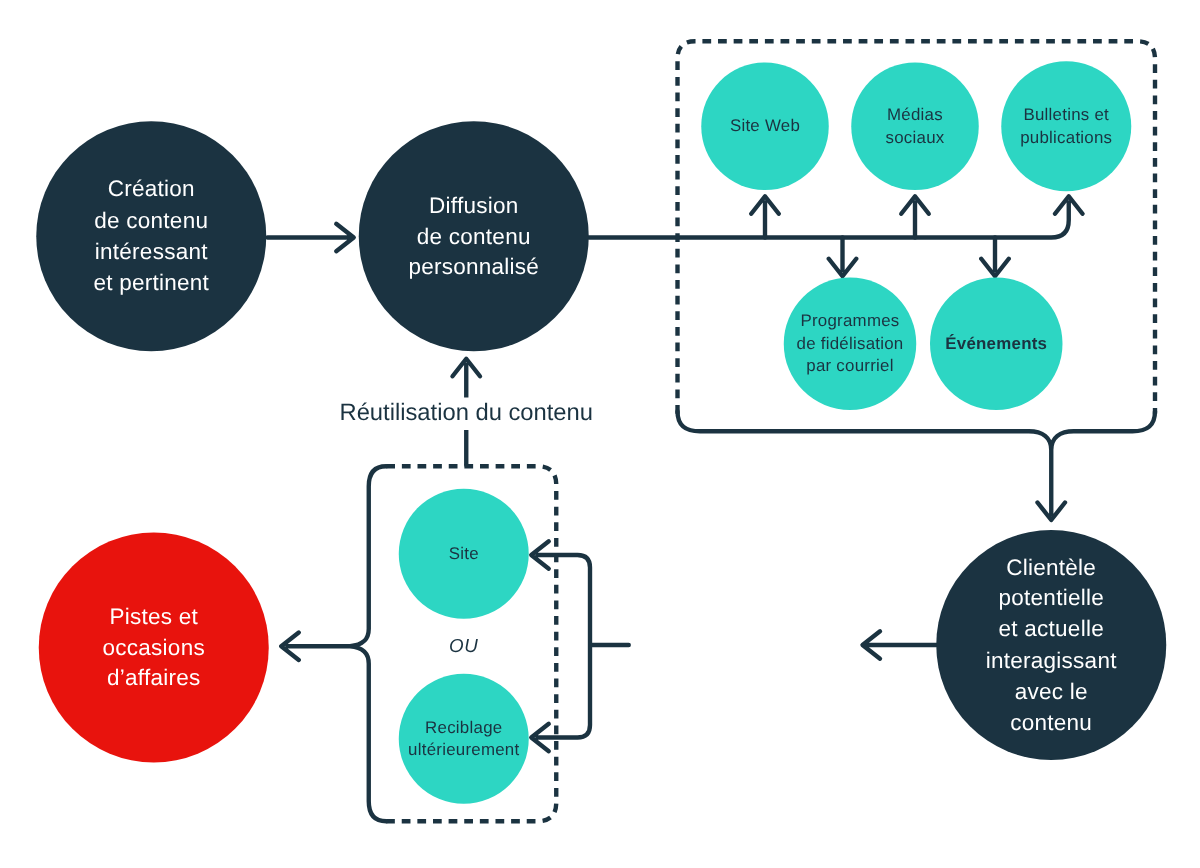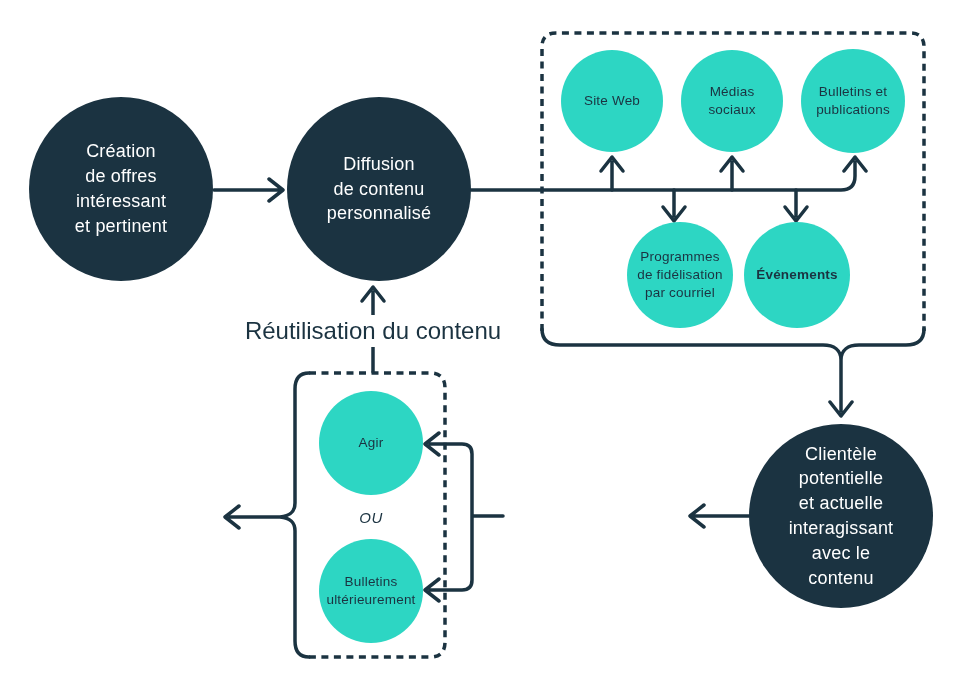--- a/index.html
+++ b/index.html
@@ -57,21 +57,21 @@
     line-height: 1.35;
   }
   .node.red {
     background: var(--red, #e8130d);
   }
   .floating-label {
     position: absolute;
     transform: translate(-50%, -50%);
     background: #ffffff;
     padding: 2px 8px;
-    font-size: 24px;
+    font-size: 19px;
     color: var(--navy, #1b3341);
     white-space: nowrap;
   }
   .or-label {
     position: absolute;
     transform: translate(-50%, -50%);
     font-size: 15px;
     color: var(--navy, #1b3341);
     letter-spacing: 0.5px;
   }
@@ -109,44 +109,47 @@
     <path class="dashed" d="M 309 373 L 430 373 Q 445 373 445 388 L 445 642 Q 445 657 430 657 L 309 657"></path>
 
     <path d="M 309 373 C 299 373 295 379 295 389 L 295 503 C 295 512 290 516 280 517 C 290 518 295 522 295 531 L 295 641 C 295 651 299 657 309 657
              M 280 517 L 230 517
              M 239 506 L 225 517 L 239 528"></path>
 
     <path d="M 373 372 L 373 292 M 362 301 L 373 287 L 384 301"></path>
   </svg>
 
   <div class="node big" style="left:29px; top:97px;">Création
-de offres
+de contenu
 intéressant
 et pertinent</div>
   <div class="node big" style="left:287px; top:97px;">Diffusion
 de contenu
 personnalisé</div>
   <div class="node big" style="left:749px; top:424px;">Clientèle
 potentielle
 et actuelle
 interagissant
 avec le
 contenu</div>
 
+  <div class="node big red" style="left:31px; top:426px;">Pistes et
+occasions
+d’affaires</div>
 
   <div class="node small" style="left:681px; top:50px; width:102px; height:102px;">Médias
 sociaux</div>
   <div class="node small" style="left:561px; top:50px; width:102px; height:102px;">Site Web</div>
   <div class="node small" style="left:801px; top:49px;">Bulletins et
 publications</div>
   <div class="node small" style="left:627px; top:222px; width:106px; height:106px;">Programmes
 de fidélisation
 par courriel</div>
   <div class="node small" style="left:744px; top:222px; width:106px; height:106px;font-weight:bold;">Événements</div>
 
-  <div class="node small" style="left:319px; top:391px;">Agir</div>
-  <div class="node small" style="left:319px; top:539px;">Bulletins
+  <div class="node small" style="left:319px; top:391px;">Site</div>
+  <div class="node small" style="left:319px; top:539px;">Reciblage
 ultérieurement</div>
 
   <div class="floating-label" style="left:373px; top:331px;">Réutilisation du contenu</div>
   <div class="or-label" style="left:371px; top:517px;font-style:italic;">OU</div>
 
 </div>
 
 </body></html>

